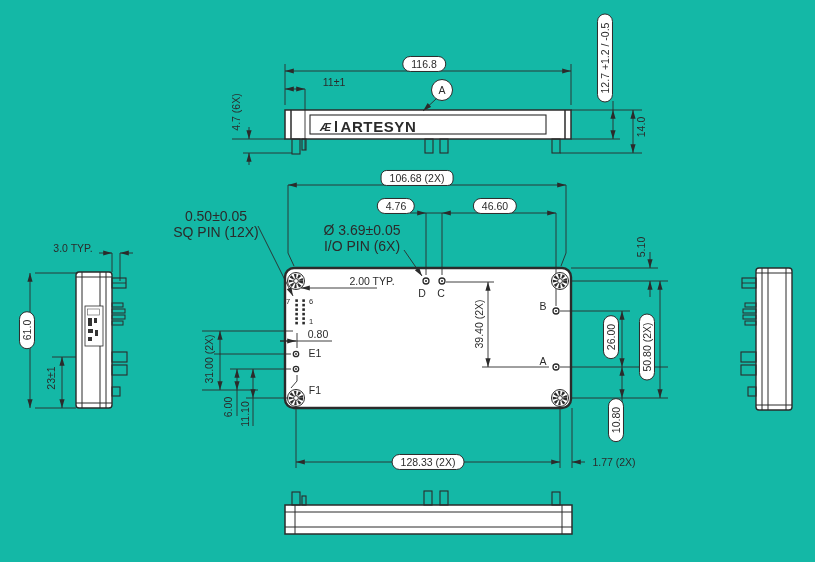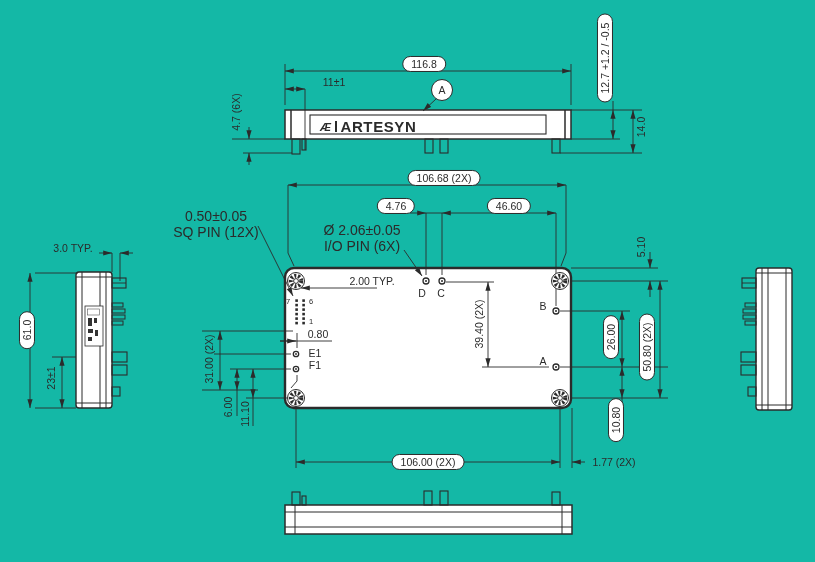--- a/index.html
+++ b/index.html
@@ -267,50 +267,50 @@
 <div class="balloon" style="left:442px;top:90px;">A</div>
 <div class="lbl rot" style="left:236px;top:112px;">4.7 (6X)</div>
 <div class="lbl oval rot" style="left:605px;top:58px;">12.7 +1.2 / -0.5</div>
 <div class="lbl rot" style="left:641px;top:127px;">14.0</div>
 <div class="logo" style="left:320px;top:118px;">
   <span class="mono">Æ</span>
   <span class="bar"></span>
   <span class="nm">ARTESYN</span>
 </div>
 
-<div class="lbl oval" style="left:444px;top:178px;">106.68 (2X)</div>
+<div class="lbl oval" style="left:417px;top:178px;border-radius:6px;">106.68 (2X)</div>
 <div class="lbl oval" style="left:396px;top:206px;">4.76</div>
-<div class="lbl oval" style="left:509px;top:206px;">46.60</div>
+<div class="lbl oval" style="left:495px;top:206px;">46.60</div>
 <div class="lbl note" style="left:216px;top:224px;">
   <div>0.50±0.05</div>
   <div>SQ PIN (12X)</div>
 </div>
 <div class="lbl note" style="left:362px;top:238px;">
-  <div>Ø 2.06±0.05</div>
+  <div>Ø 3.69±0.05</div>
   <div>I/O PIN (6X)</div>
 </div>
 <div class="lbl" style="left:349px;top:281px;margin-left:23px;">2.00 TYP.</div>
 <div class="lbl small" style="left:288px;top:302px;">7</div>
 <div class="lbl small" style="left:311px;top:302px;">6</div>
 <div class="lbl small" style="left:311px;top:322px;">1</div>
 <div class="lbl" style="left:318px;top:334px;">0.80</div>
 <div class="lbl" style="left:315px;top:353px;text-align:center;">E1</div>
-<div class="lbl" style="left:315px;top:365px;">F1</div>
+<div class="lbl" style="left:315px;top:390px;">F1</div>
 <div class="lbl" style="left:422px;top:293px;">D</div>
 <div class="lbl" style="left:441px;top:293px;">C</div>
 <div class="lbl" style="left:543px;top:306px;">B</div>
 <div class="lbl" style="left:543px;top:361px;">A</div>
 <div class="lbl rot" style="left:479px;top:324px;">39.40 (2X)</div>
 <div class="lbl rot" style="left:641px;top:247px;">5.10</div>
 <div class="lbl oval rot" style="left:611px;top:337px;">26.00</div>
 <div class="lbl oval rot" style="left:647px;top:347px;">50.80 (2X)</div>
 <div class="lbl oval rot" style="left:616px;top:420px;">10.80</div>
 <div class="lbl rot" style="left:209px;top:359px;">31.00 (2X)</div>
 <div class="lbl rot" style="left:228px;top:407px;">6.00</div>
 <div class="lbl rot" style="left:245px;top:414px;">11.10</div>
-<div class="lbl oval" style="left:428px;top:462px;">106.00 (2X)</div>
+<div class="lbl oval" style="left:428px;top:462px;">128.33 (2X)</div>
 <div class="lbl" style="left:614px;top:462px;">1.77 (2X)</div>
 
 <div class="lbl" style="left:73px;top:248px;text-align:right;">3.0 TYP.</div>
 <div class="lbl oval rot" style="left:27px;top:330px;">61.0</div>
 <div class="lbl rot" style="left:51px;top:378px;">23±1</div>
 
 </div>
 
 </body></html>

